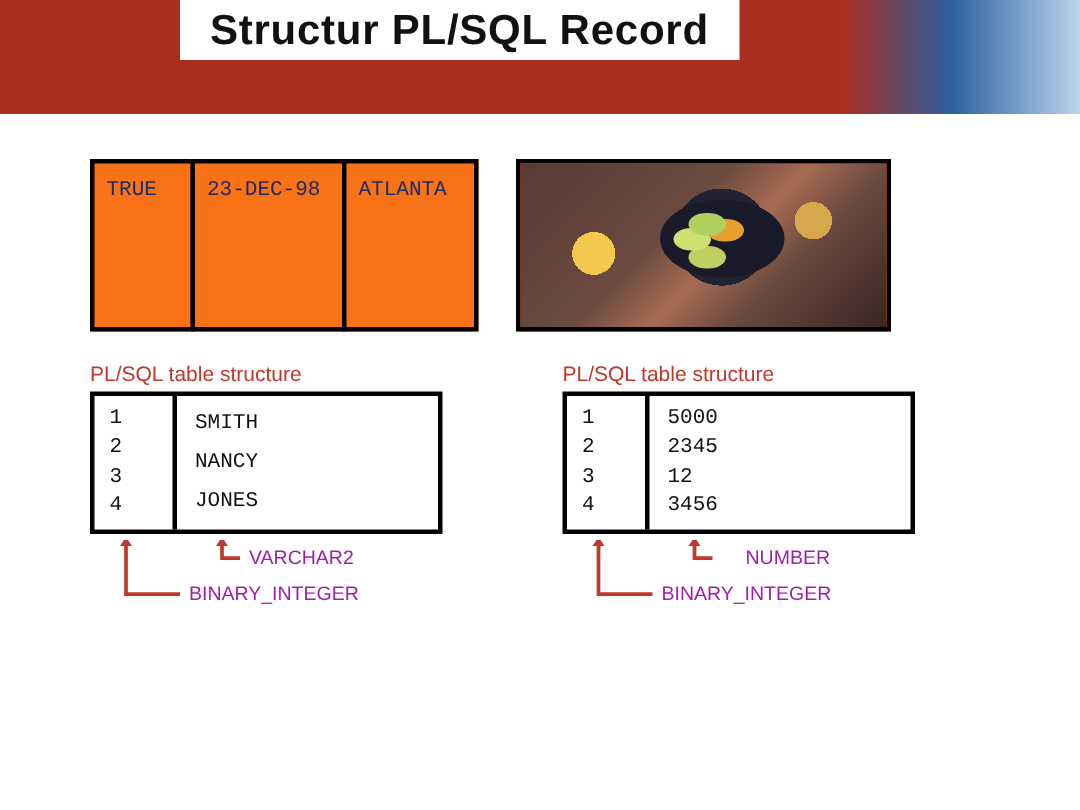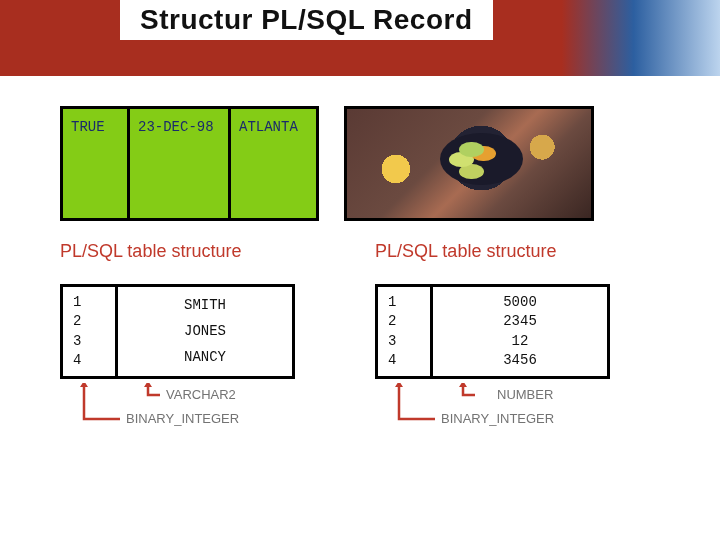--- a/index.html
+++ b/index.html
@@ -37,21 +37,21 @@
   }
   .record-cell {
     border: 3px solid #000;
     display: flex;
     align-items: flex-start;
     justify-content: flex-start;
     padding: 10px 8px;
     font-family: "Courier New", monospace;
     font-size: 14px;
     color: #1a2b6b;
-    background: #84cc16;
+    background: #f97316;
   }
   .cell-true { width: 70px; }
   .cell-date { width: 104px; margin-left: -3px; }
   .cell-city { width: 91px; margin-left: -3px; }
   .cell-img  { width: 250px; margin-left: 25px; padding: 0; overflow: hidden; }
 
   .still-life {
     width: 100%; height: 100%;
     background:
       radial-gradient(circle at 55% 45%, #223 0%, #223 22%, transparent 22%),
@@ -84,23 +84,23 @@
   .tables-row {
     display: flex;
     gap: 80px;
     margin-top: 20px;
   }
   .table-block {
     width: 235px;
   }
   .caption {
     color: #c0392b;
-    font-size: 18px;
+    font-size: 14px;
     font-family: Arial, sans-serif;
-    margin-bottom: 22px;
+    margin-bottom: 4px;
   }
   .mini-table {
     display: flex;
     border: 3px solid #000;
     height: 95px;
     background: #fff;
     font-family: "Courier New", monospace;
     font-size: 14px;
     color: #111;
   }
@@ -111,34 +111,33 @@
     display: flex;
     flex-direction: column;
     justify-content: space-around;
   }
   .col-val {
     flex: 1;
     padding: 6px 12px;
     display: flex;
     flex-direction: column;
     justify-content: space-around;
-    align-items: center;
   }
   .col-idx span, .col-val span { line-height: 1.2; }
 
   .arrows {
     position: relative;
     height: 80px;
     margin-top: 4px;
   }
   .lbl-type {
     position: absolute;
     font-family: Arial, sans-serif;
     font-size: 13px;
-    color: #737373;
+    color: #a21caf;
     white-space: nowrap;
   }
   .arrow-path {
     position: absolute;
     stroke: #c0392b;
     stroke-width: 2.5;
     fill: none;
   }
   .arrow-head {
     fill: #c0392b;
@@ -168,22 +167,22 @@
       <div class="caption">PL/SQL table structure</div>
       <div class="mini-table">
         <div class="col-idx">
           <span>1</span>
           <span>2</span>
           <span>3</span>
           <span>4</span>
         </div>
         <div class="col-val">
           <span>SMITH</span>
+          <span>NANCY</span>
           <span>JONES</span>
-          <span>NANCY</span>
         </div>
       </div>
       <div class="arrows">
         <svg width="235" height="80" style="position:absolute;left:0;top:0">
           <path class="arrow-path" d="M 100 12 L 88 12 L 88 0"></path>
           <polygon class="arrow-head" points="84,4 92,4 88,-2"></polygon>
           <path class="arrow-path" d="M 60 36 L 24 36 L 24 0"></path>
           <polygon class="arrow-head" points="20,4 28,4 24,-2"></polygon>
         </svg>
         <div class="lbl-type" style="left:106px; top:4px;">VARCHAR2</div>

